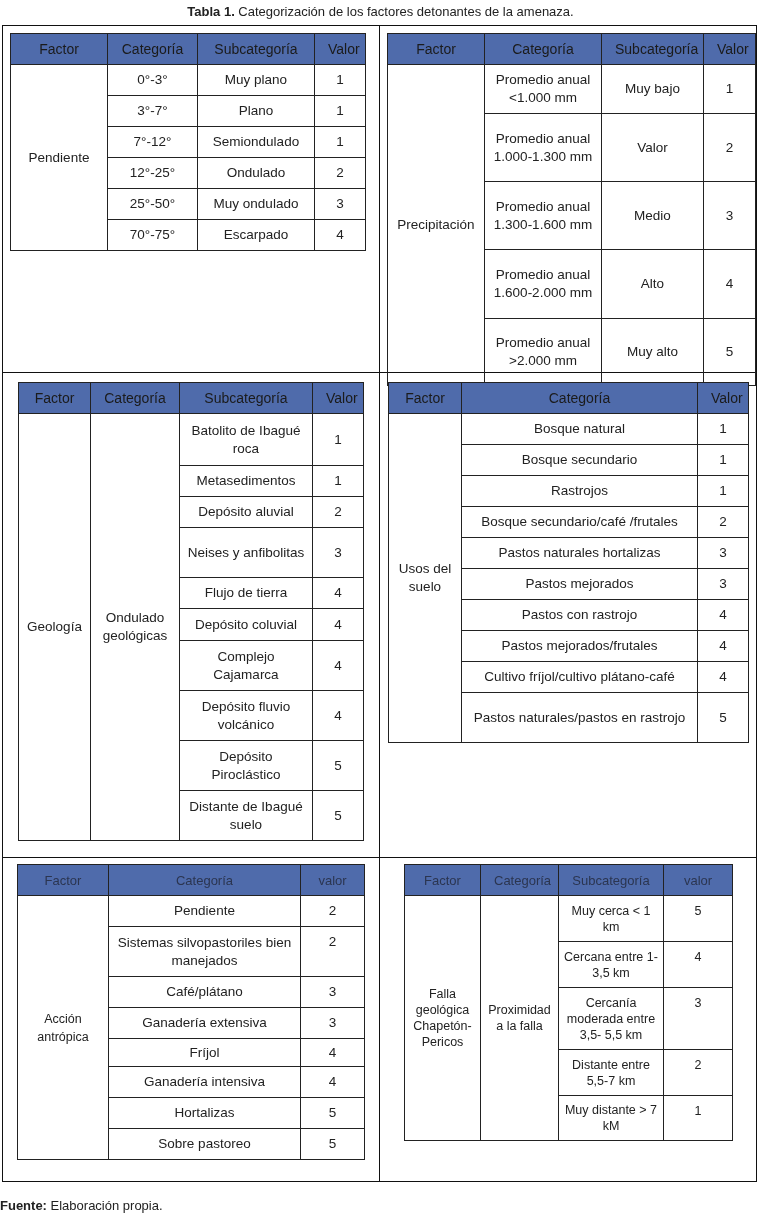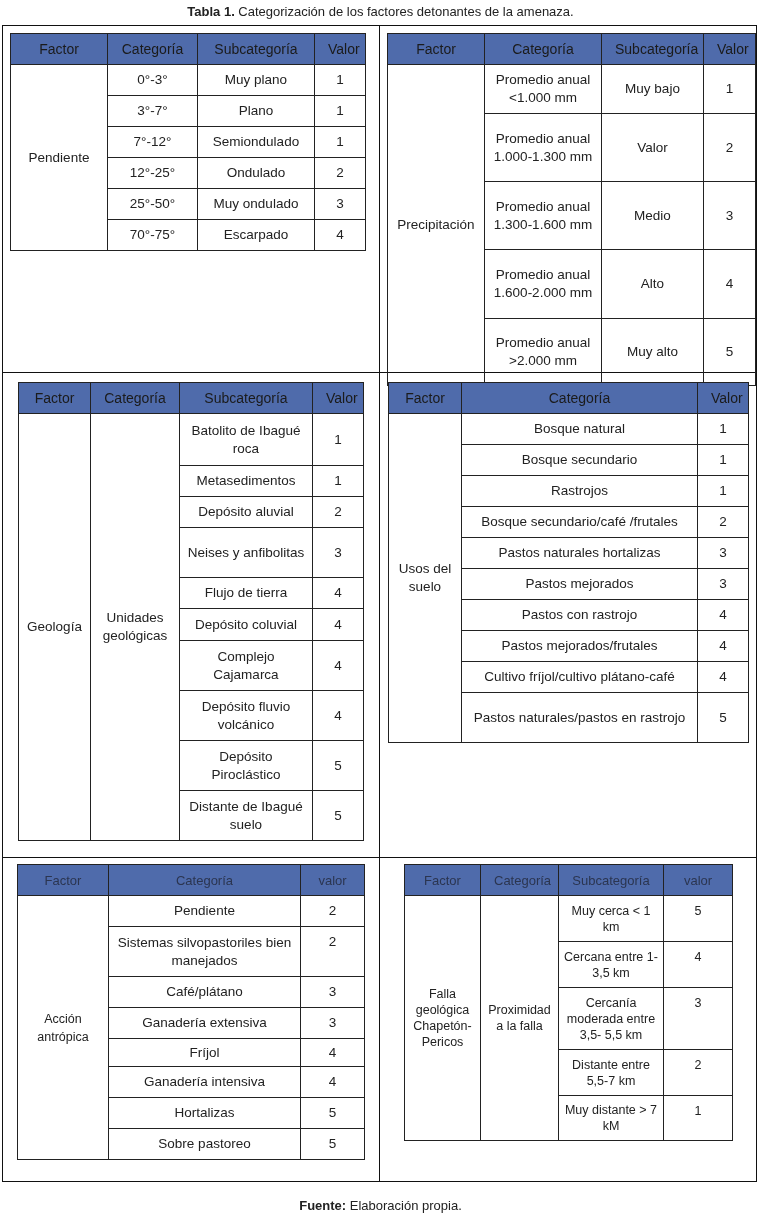--- a/index.html
+++ b/index.html
@@ -28,21 +28,21 @@
     background: #4f6bab; color: #1b1b1b; font-weight: normal;
     border: 1px solid #222; height: 30px; padding: 0 13px; font-size: 14px;
   }
   table.t.light th { color: #2b3550; font-size: 13px; }
   table.t td {
     border: 1px solid #222; text-align: center; vertical-align: middle;
     padding: 2px 4px; line-height: 18px;
   }
   table.t td.top { vertical-align: top; padding-top: 6px; }
   .footer {
-    position: absolute; top: 1198px; left: 0; width: 761px; text-align: center;
+    position: absolute; top: 1198px; left: 0; width: 761px; text-align: left;
     font-size: 13px; color: #222;
   }
   .footer b { font-weight: bold; }
 </style>
 </head>
 <body>
 
 <div class="caption">
   <b>Tabla 1.</b><span> Categorización de los factores detonantes de la amenaza.</span>
 </div>
@@ -152,21 +152,21 @@
     </colgroup>
   <tbody>
       <tr>
     <th>Factor</th>
     <th>Categoría</th>
     <th>Subcategoría</th>
     <th>Valor</th>
   </tr>
   <tr style="height:52px">
     <td rowspan="10">Geología</td>
-    <td rowspan="10">Unidades geológicas</td>
+    <td rowspan="10">Ondulado geológicas</td>
     <td>Batolito de Ibagué roca</td>
     <td>1</td>
   </tr>
   <tr style="height:31px">
     <td>Metasedimentos</td>
     <td>1</td>
   </tr>
   <tr style="height:31px">
     <td>Depósito aluvial</td>
     <td>2</td>

